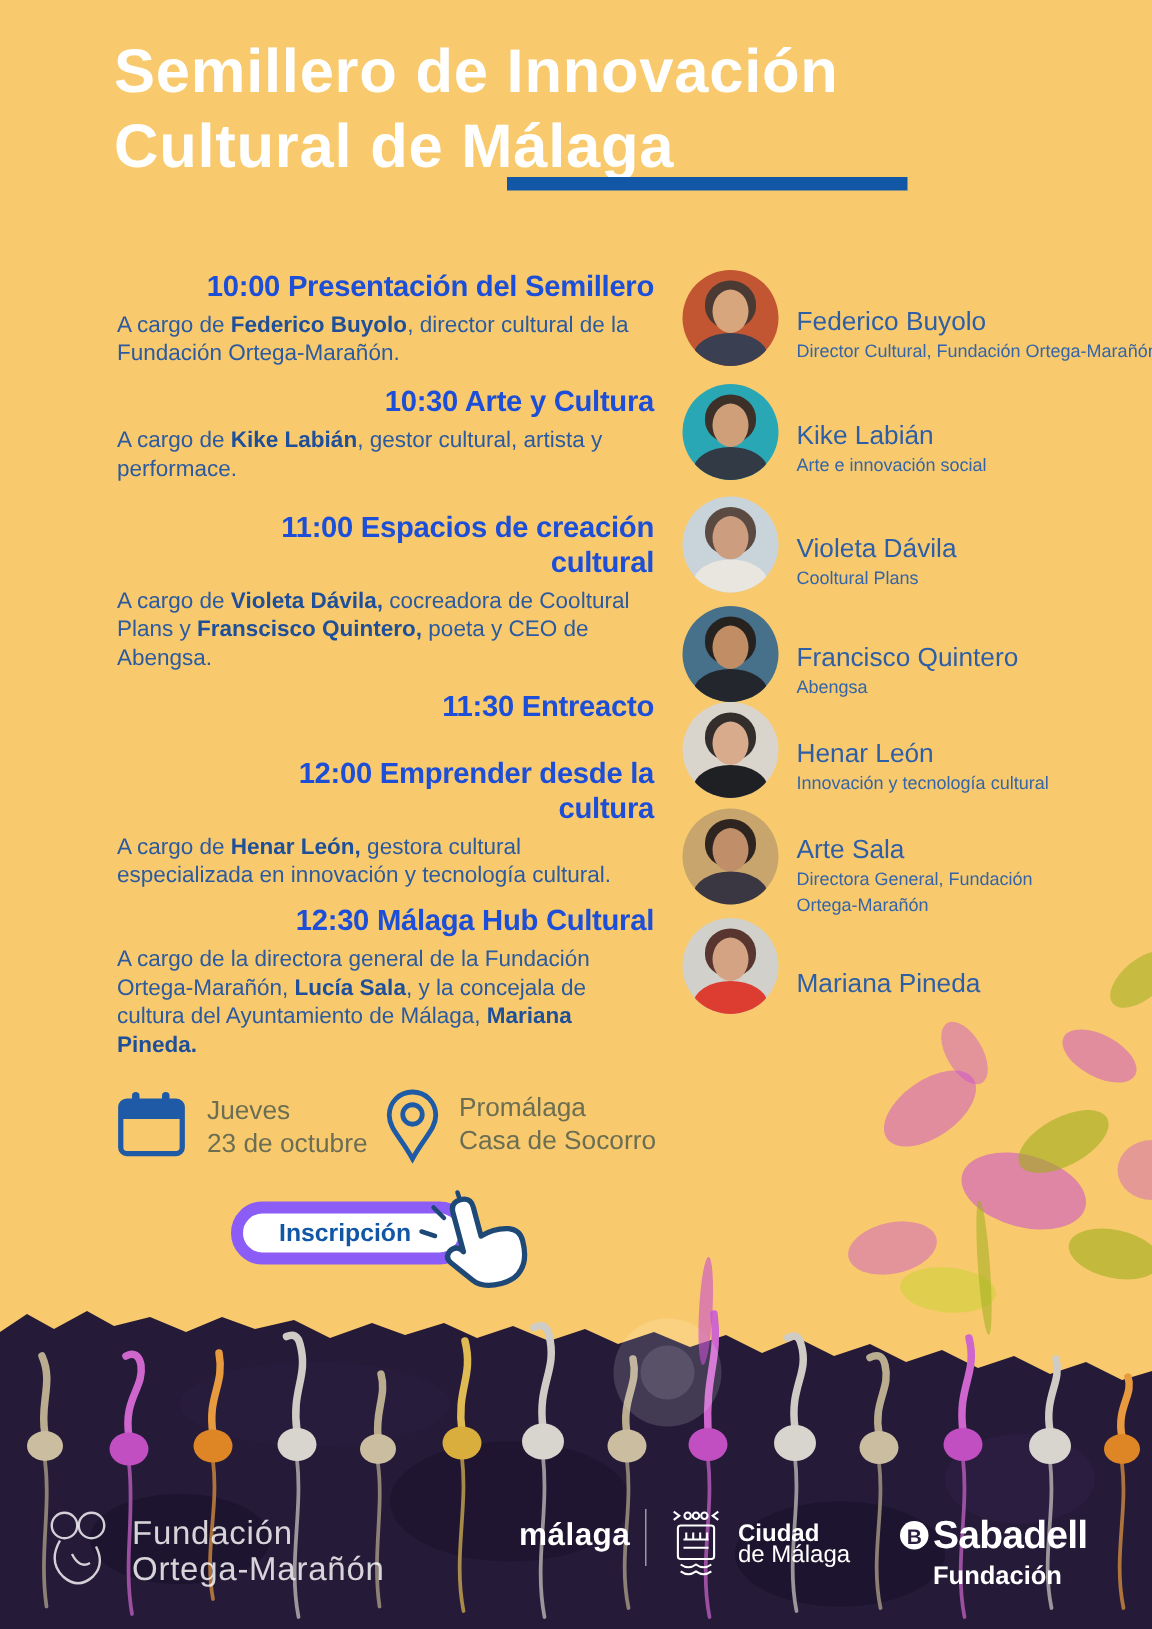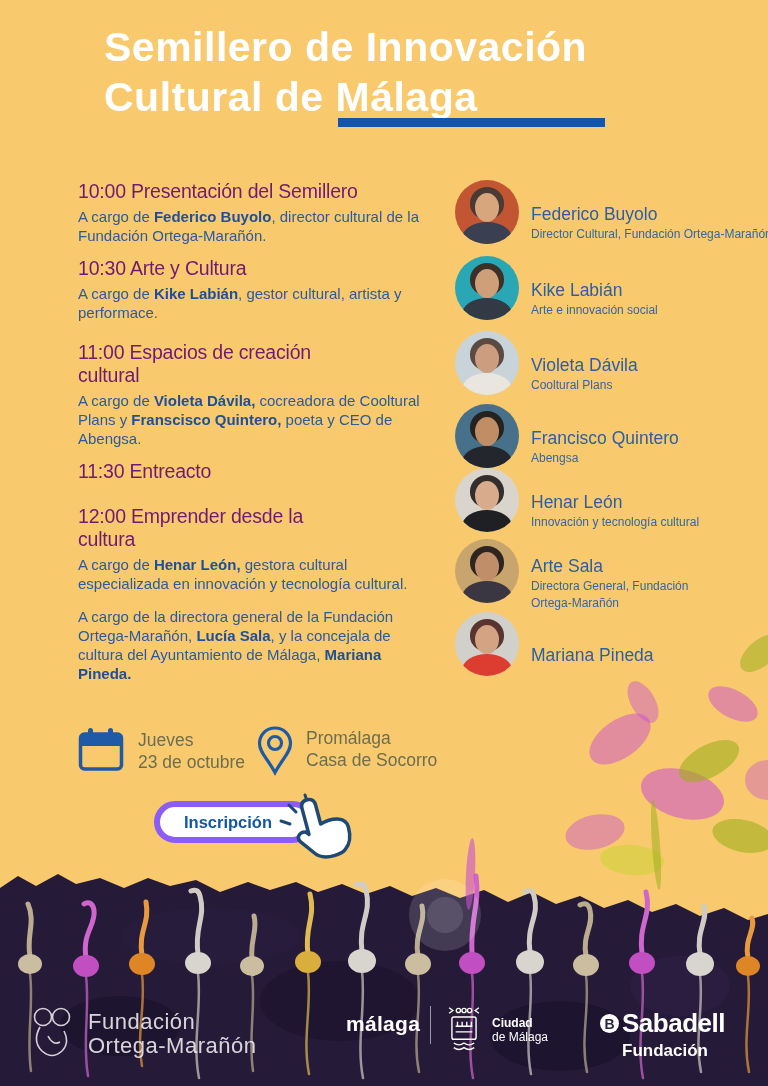--- a/index.html
+++ b/index.html
@@ -1,27 +1,27 @@
 <!DOCTYPE html>
 <html><head>
 <meta charset="utf-8">
 <style>
   html,body{margin:0;padding:0;background:#888;}
   .poster{position:relative;width:768px;height:1086px;background:#F8CA6D;overflow:hidden;
           font-family:"Liberation Sans",sans-serif;margin:0 auto;}
 
   
   .title{position:absolute;left:76px;top:22px;font-size:41px;line-height:50px;font-weight:bold;
-         color:#FFFFFF;letter-spacing:.5px;margin-left:28px;}
+         color:#FFFFFF;letter-spacing:.5px;}
   .title-bar{position:absolute;left:338px;top:118px;width:267px;height:9px;background:#1157A5;}
 
   
   .schedule-item{position:absolute;left:78px;width:358px;}
   .s0{top:180px}.s1{top:257px}.s2{top:341px}.s3{top:460px}.s4{top:505px}.s5{top:603px}
-  .item-heading{font-size:19.5px;font-weight:normal;color:#701a75;line-height:23px;white-space:nowrap;letter-spacing:-.2px;}
+  .item-heading{font-size:19.5px;font-weight:bold;color:#1d4ed8;line-height:23px;white-space:nowrap;letter-spacing:-.2px;text-align:right;}
   .item-desc{margin-top:4px;font-size:15px;color:#2B5AA0;line-height:19px;width:356px;}
   .item-desc b{font-weight:bold;color:#1F4F99;}
 
   
   .speaker{position:absolute;left:455px;display:flex;gap:12px;align-items:center;}
   .p0{top:180px}.p1{top:256px}.p2{top:331px}.p3{top:404px}.p4{top:468px}.p5{top:539px}.p6{top:612px}
   .avatar{width:64px;height:64px;border-radius:50%;position:relative;overflow:hidden;flex:0 0 64px;
           background:var(--bg,#ccc);}
   .avatar .hair{position:absolute;left:15px;top:7px;width:34px;height:32px;border-radius:50% 50% 46% 46%;background:var(--hair,#333);}
   .avatar .head{position:absolute;left:20px;top:13px;width:24px;height:29px;border-radius:50%;background:var(--skin,#caa);}
@@ -30,21 +30,21 @@
   .speaker-name{font-size:17.5px;color:#2D5EA6;line-height:21px;}
   .speaker-role{font-size:12px;color:#3565A8;line-height:15px;margin-top:2px;white-space:nowrap;}
 
   
   .event-date{position:absolute;left:78px;top:727px;display:flex;gap:14px;}
   .event-venue{position:absolute;left:256px;top:725px;display:flex;gap:12px;}
   .event-text{font-size:17.5px;color:#6C6E53;line-height:22px;padding-top:2px;}
 
   
   .cta{position:absolute;left:154px;top:801px;width:160px;height:42px;background:#FFFFFF;
-       border:6px solid #8b5cf6;border-radius:22px;display:flex;align-items:center;
+       border:8px solid #8b5cf6;border-radius:22px;display:flex;align-items:center;
        padding-left:24px;box-sizing:border-box;font-size:16.5px;font-weight:bold;color:#1157A5;cursor:pointer;}
   .cta-hand{position:absolute;left:272px;top:790px;width:84px;height:74px;}
 
   
   .seedlings div{position:absolute;border-radius:50%;}
   .lf-m{background:#C94FD0;}
   .lf-o{background:#9FAE1E;}
   .lf1{left:585px;top:720px;width:70px;height:38px;transform:rotate(-35deg);opacity:.5;}
   .lf2{left:640px;top:770px;width:85px;height:48px;transform:rotate(15deg);opacity:.55;}
   .lf3{left:565px;top:815px;width:60px;height:34px;transform:rotate(-12deg);opacity:.45;}
@@ -60,21 +60,21 @@
 
   
   .soil{position:absolute;left:0;bottom:0;width:768px;height:220px;display:block;}
 
   
   .logo-fom{position:absolute;left:28px;top:1006px;display:flex;gap:10px;align-items:flex-start;}
   .fom-text{font-size:22px;line-height:24px;color:rgba(255,255,255,.82);letter-spacing:.5px;padding-top:4px;}
   .logo-malaga{position:absolute;left:346px;top:1012px;font-size:21px;font-weight:bold;color:#FFFFFF;letter-spacing:.3px;}
   .footer-divider{position:absolute;left:430px;top:1006px;width:1px;height:38px;background:rgba(255,255,255,.55);}
   .logo-ciudad{position:absolute;left:444px;top:1004px;display:flex;gap:8px;align-items:center;}
-  .ciudad-text{font-size:12px;line-height:14px;color:#FFFFFF;}
+  .ciudad-text{font-size:16px;line-height:14px;color:#FFFFFF;}
   .ciudad-text .l1{font-weight:bold;}
   .logo-sabadell{position:absolute;left:600px;top:1008px;color:#FFFFFF;}
   .sab-row{display:flex;align-items:center;gap:3px;}
   .circle-b{width:19px;height:19px;border-radius:50%;background:#FFFFFF;color:#2A1F3D;font-weight:bold;
             font-size:14px;display:inline-flex;align-items:center;justify-content:center;}
   .sab-name{font-size:26px;font-weight:bold;letter-spacing:-.5px;}
   .sab-sub{font-size:17px;font-weight:bold;margin-left:22px;margin-top:2px;}
 </style>
 </head>
 <body>
@@ -106,20 +106,21 @@
     <div class="item-heading">11:30 Entreacto</div>
     <div class="item-heading"></div>
     <div class="item-desc"><span></span><b></b><span></span><b></b><span></span></div>
   </section>
   <section class="schedule-item s4">
     <div class="item-heading">12:00 Emprender desde la</div>
     <div class="item-heading">cultura</div>
     <div class="item-desc"><span>A cargo de </span><b>Henar León,</b><span> gestora cultural especializada en innovación y tecnología cultural.</span><b></b><span></span></div>
   </section>
   <section class="schedule-item s5">
+    <div class="item-heading">12:30 Málaga Hub Cultural</div>
     <div class="item-heading"></div>
     <div class="item-desc"><span>A cargo de la directora general de la Fundación Ortega-Marañón, </span><b>Lucía Sala</b><span>, y la concejala de cultura del Ayuntamiento de Málaga, </span><b>Mariana Pineda.</b><span></span></div>
   </section>
 
   <div class="speaker p0">
     <div class="avatar" style="--bg: #C25633; --hair: #4A3A33; --skin: #D8A67C; --cloth: #3B3F52;">
         <div class="hair"></div>
         <div class="head"></div>
         <div class="torso"></div>
       </div>

